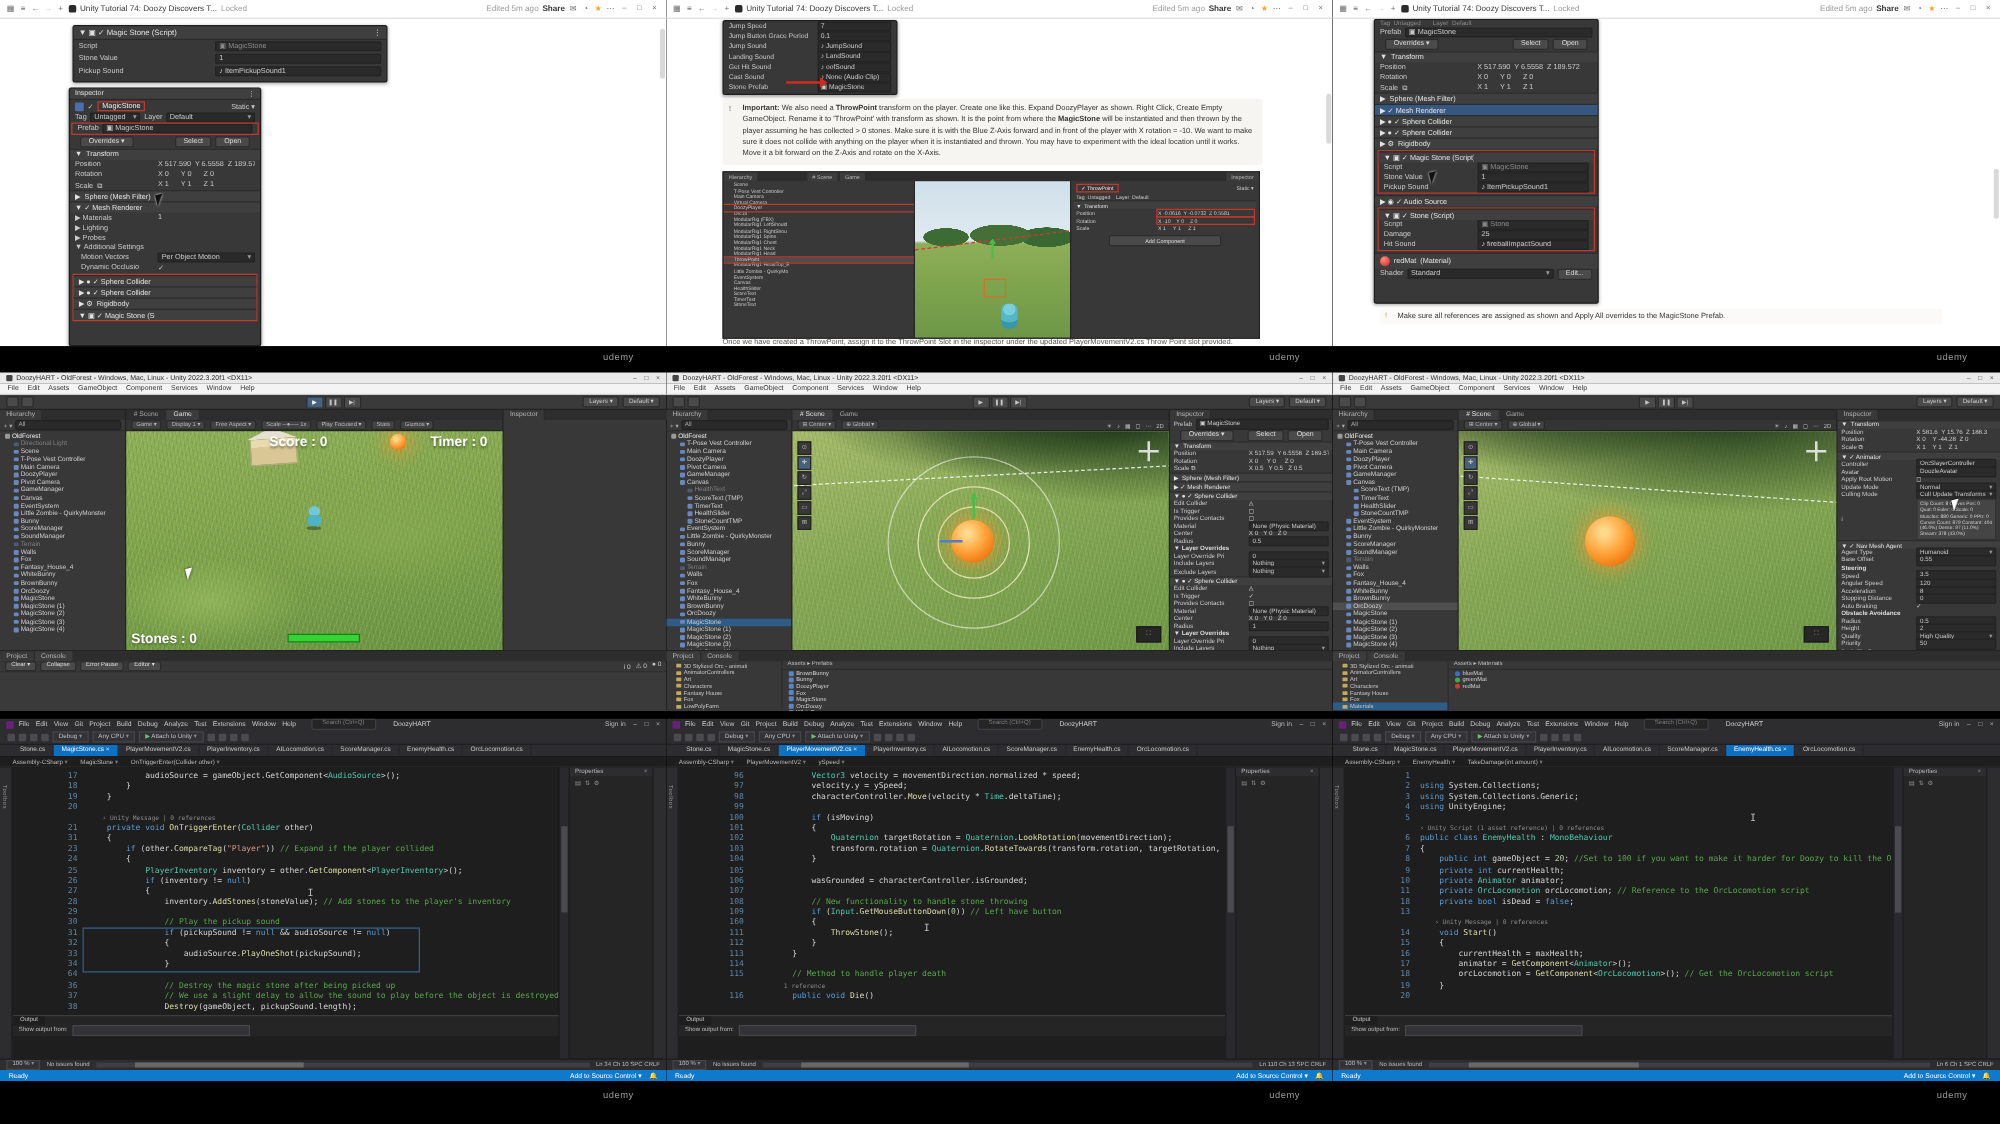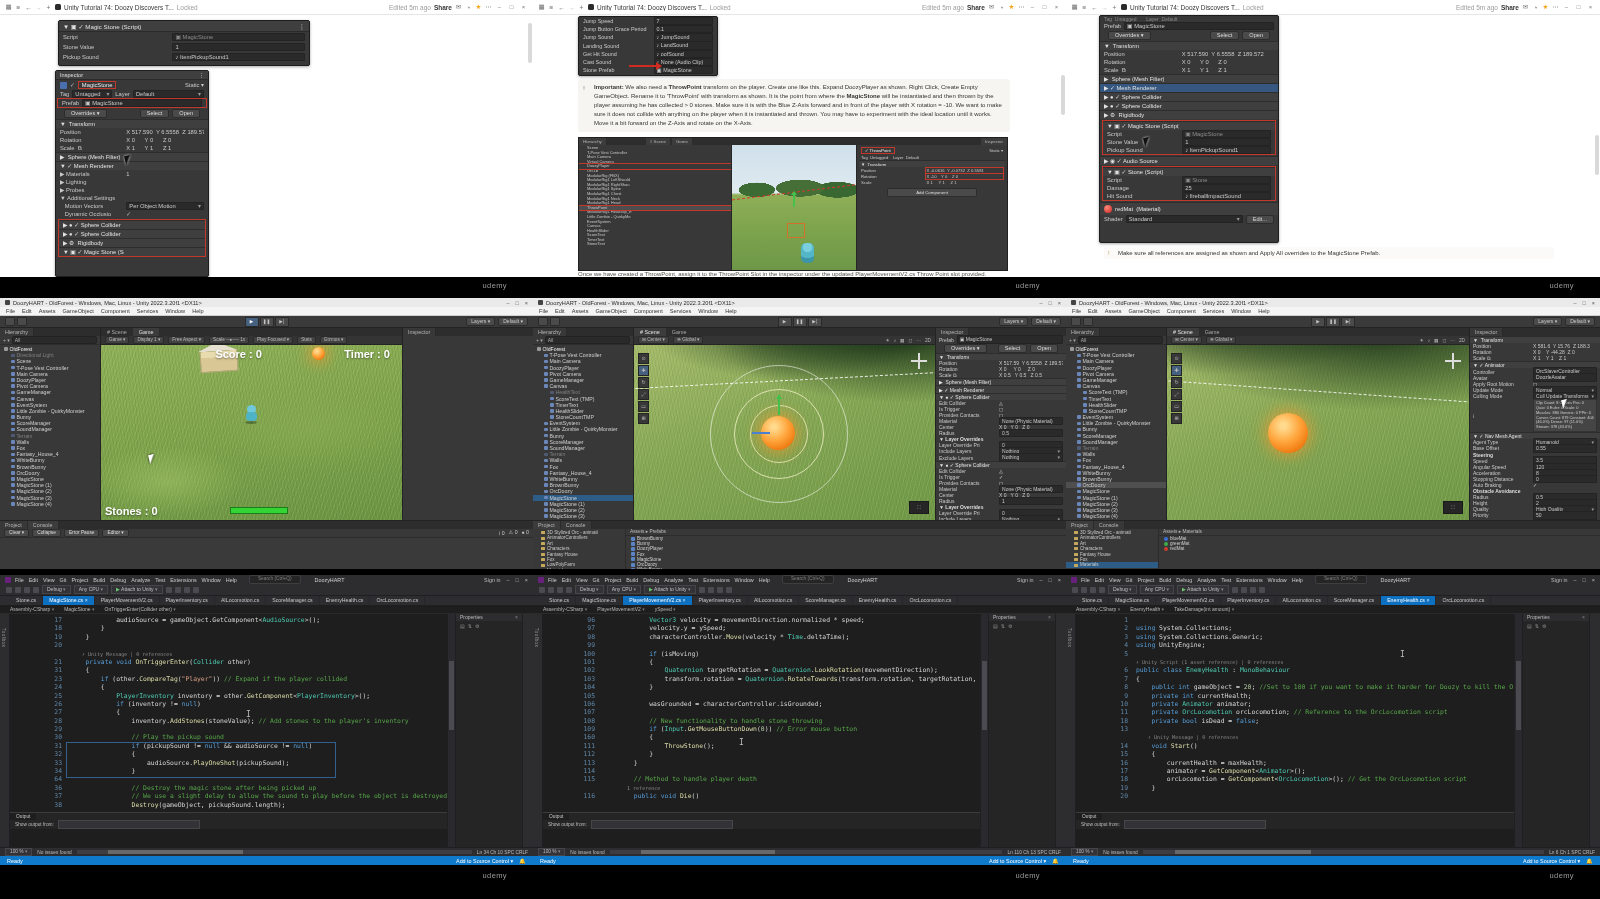--- a/index.html
+++ b/index.html
@@ -1365,21 +1365,21 @@
                 <div class="cl">
                   <span class="ln">107</span>
                   <span class="cd"></span>
                 </div>
                 <div class="cl">
                   <span class="ln">108</span>
                   <span class="cd"><span class="p">            </span><span class="c">// New functionality to handle stone throwing</span></span>
                 </div>
                 <div class="cl">
                   <span class="ln">109</span>
-                  <span class="cd"><span class="p">            </span><span class="k">if</span><span class="p"> (</span><span class="t">Input</span><span class="p">.</span><span class="m">GetMouseButtonDown</span><span class="p">(</span><span class="n">0</span><span class="p">)) </span><span class="c">// Error mouse button</span></span>
+                  <span class="cd"><span class="p">            </span><span class="k">if</span><span class="p"> (</span><span class="t">Input</span><span class="p">.</span><span class="m">GetMouseButtonDown</span><span class="p">(</span><span class="n">0</span><span class="p">)) </span><span class="c">// Left have button</span></span>
                 </div>
                 <div class="cl">
                   <span class="ln">160</span>
                   <span class="cd"><span class="p">            {</span></span>
                 </div>
                 <div class="cl">
                   <span class="ln">111</span>
                   <span class="cd"><span class="p">                </span><span class="m">ThrowStone</span><span class="p">();</span></span>
                 </div>
                 <div class="cl">

